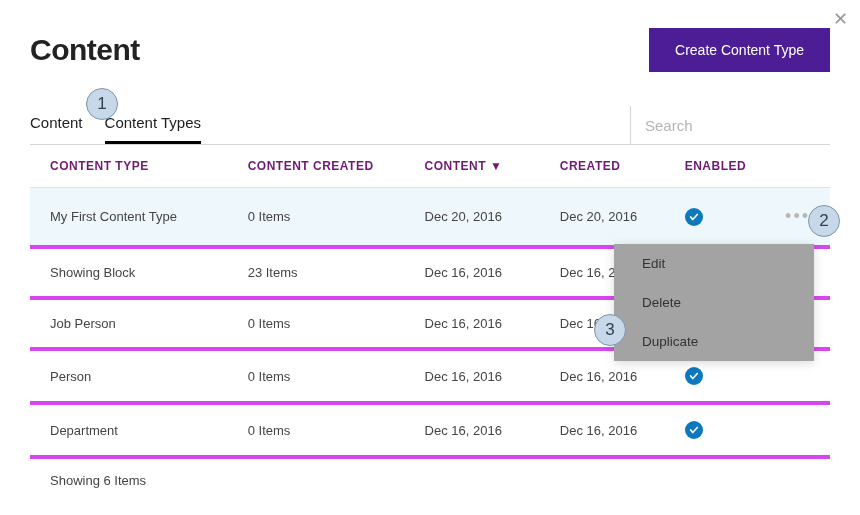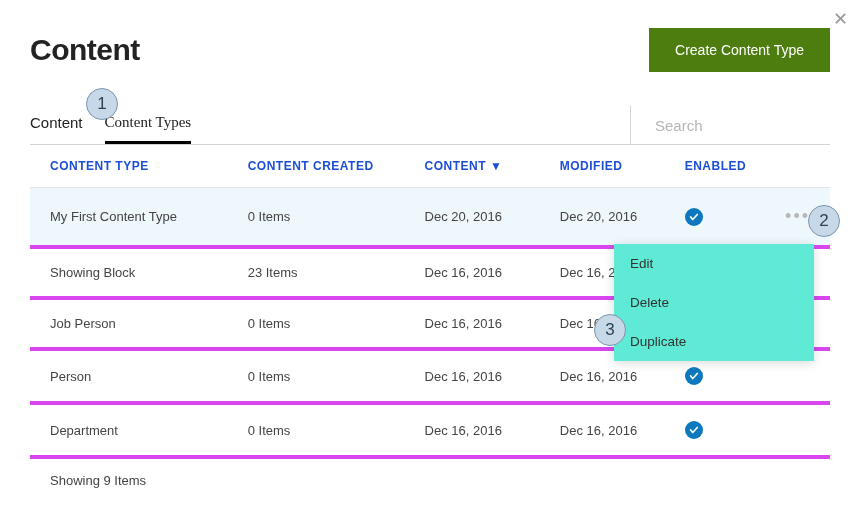--- a/index.html
+++ b/index.html
@@ -29,67 +29,67 @@
       padding-top: 28px;
       padding-bottom: 30px;
     }
     .page-title {
       font-size: 30px;
       font-weight: 600;
       color: #222;
       letter-spacing: -0.5px;
     }
     .primary-btn {
-      background: #4d7c0f;
+      background: #4c1d95;
       color: #fff;
       border: none;
       padding: 14px 26px;
       font-size: 14px;
       cursor: pointer;
     }
     .tabs-row {
       display: flex;
       align-items: center;
       border-bottom: 1px solid #d4d4d4;
       margin-top: 4px;
     }
     .tabs { display: flex; gap: 22px; flex: 1; }
     .tab {
       font-size: 15px;
       color: #222;
       padding: 8px 0 10px 0;
       cursor: pointer;
     }
-    .tab.active { border-bottom: 3px solid #000; font-weight: 400; font-family: Liberation Serif, serif; }
+    .tab.active { border-bottom: 3px solid #000; font-weight: 400; }
     .search-cell {
       display: flex;
       align-items: center;
       gap: 22px;
       border-left: 1px solid #d4d4d4;
-      padding-left: 24px;
+      padding-left: 14px;
       height: 38px;
       width: 200px;
     }
     .search-input {
       border: none;
       outline: none;
       font-size: 15px;
       color: #999;
       flex: 1;
       background: transparent;
     }
     .search-input::placeholder { color: #b5b5b5; }
     .search-icon svg { display: block; }
 
     .table { width: 100%; border-collapse: collapse; }
     .table thead th {
       text-align: left;
       font-size: 12px;
       letter-spacing: 0.5px;
-      color: #1d4ed8;
+      color: #701a75;
       font-weight: 600;
       padding: 14px 8px 14px 20px;
       border-bottom: 1px solid #e2e2e2;
     }
     .table th.sort { cursor: pointer; }
     .table tbody td {
       font-size: 13px;
       color: #444;
       padding: 16px 8px 16px 20px;
       border-bottom: 4px solid #d946ef;
@@ -121,23 +121,24 @@
       color: #444;
       padding: 14px 20px;
     }
 
     
     .dropdown {
       position: absolute;
       top: 244px;
       left: 614px;
       width: 200px;
-      background: #5eead4;
+      background: #a3a3a3;
       box-shadow: 0 2px 10px rgba(0,0,0,0.15);
       z-index: 20;
+      padding-left: 12px;
     }
     .dropdown-item {
       padding: 12px 16px;
       font-size: 13.5px;
       color: #333;
       cursor: pointer;
     }
 
     
     .callout {
@@ -181,21 +182,21 @@
 
   <table class="table">
     <thead>
       <tr>
         <th class="col-type">CONTENT TYPE</th>
         <th class="col-items">CONTENT CREATED</th>
         <th class="col-created sort">
           <span>CONTENT</span>
           <span>▼</span>
         </th>
-        <th class="col-modified">MODIFIED</th>
+        <th class="col-modified">CREATED</th>
         <th class="col-enabled">ENABLED</th>
         <th class="col-actions"></th>
       </tr>
     </thead>
     <tbody id="table-body">
         <tr class="hovered">
           <td class="col-type">My First Content Type</td>
           <td class="col-items">0 Items</td>
           <td class="col-created">Dec 20, 2016</td>
           <td class="col-modified">Dec 20, 2016</td>
@@ -242,21 +243,21 @@
           <td class="col-enabled"><span class="check-badge">
               <svg width="10" height="10" viewBox="0 0 24 24" fill="none" stroke="#fff" stroke-width="4" stroke-linecap="round" stroke-linejoin="round">
                 <polyline points="4 12 9 18 20 6"></polyline>
               </svg>
             </span></td>
           <td class="col-actions"></td>
         </tr>
       </tbody>
     <tfoot>
       <tr class="footer-row">
-          <td colspan="6">Showing 9 Items</td>
+          <td colspan="6">Showing 6 Items</td>
         </tr>
     </tfoot>
   </table>
 </div>
 
 <div class="dropdown" id="dropdown">
     <div class="dropdown-item">Edit</div>
     <div class="dropdown-item">Delete</div>
     <div class="dropdown-item">Duplicate</div>
   </div>

